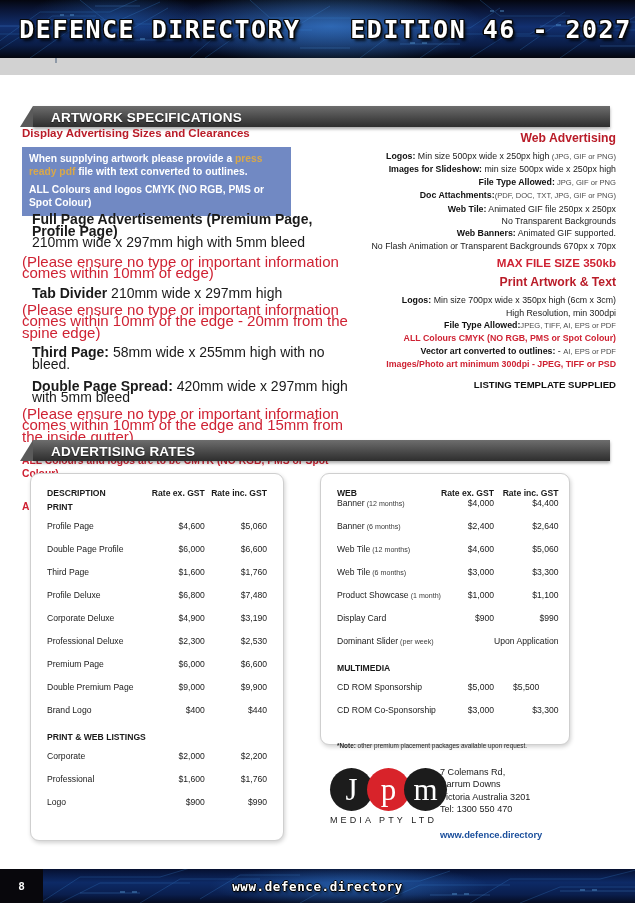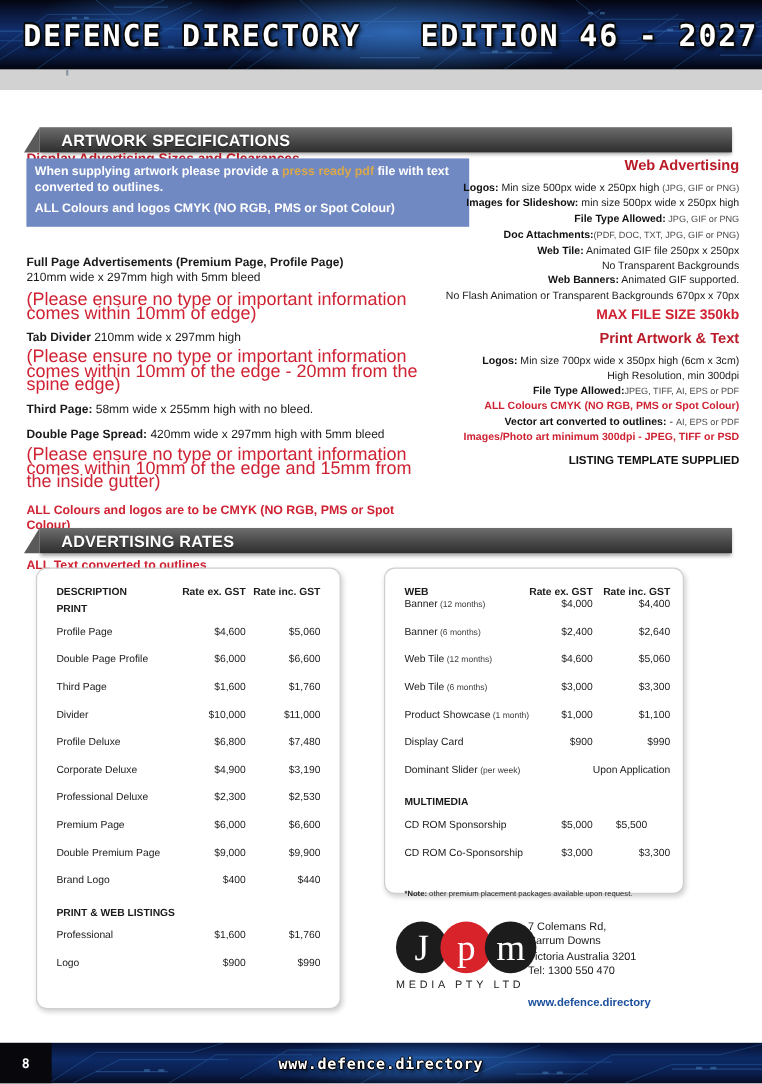--- a/index.html
+++ b/index.html
@@ -69,21 +69,21 @@
     color:#b91c28;font-weight:bold;font-size:11.5px;
   }
   .callout{
     position:absolute;background:#7189c3;box-sizing:border-box;
     padding:6px 7px 7px 7px;
   }
   .callout p{margin:0;color:#ffffff;font-weight:bold;font-size:10.3px;line-height:12.6px;}
   .callout p.second{margin-top:6px;}
   .callout .gold{color:#d9a84a;}
 
-  .spec-line{font-size:10px;line-height:11.6px;color:#1a1a1a;}
+  .spec-line{font-size:14px;line-height:11.6px;color:#1a1a1a;margin-left:10px;}
   .spec-line b{font-weight:bold;}
   .spec-red{color:#cf2233;font-size:15px;line-height:11.6px;}
   .spec-red-bold{color:#cf2233;font-size:10.3px;font-weight:bold;line-height:13px;}
 
   .left-col{position:absolute;left:22px;top:127px;width:325px;}
 
   .right-col{
     position:absolute;left:352px;top:131px;width:264px;text-align:right;
   }
   .right-col .rc-head{
@@ -206,21 +206,21 @@
   <div class="band-notch"></div>
 
   <div class="sec-head" style="left:33px;top:106px;width:577px;">
     <span>ARTWORK SPECIFICATIONS</span>
   </div>
 
   <div class="left-col">
     <div class="red-head" style="margin-bottom:7px;">Display Advertising Sizes and Clearances</div>
   </div>
 
-  <div class="callout" style="left:22px;top:132px;width:369px;">
+  <div class="callout" style="left:22px;top:147px;width:269px;">
     <p><span>When supplying artwork please provide a </span><span class="gold">press ready pdf</span><span> file with text converted to outlines.</span></p>
     <p class="second">ALL Colours and logos CMYK  (NO RGB, PMS or Spot Colour)</p>
   </div>
 
   <div style="position:absolute;left:22px;top:214px;width:330px;">
 
     <div style="margin-bottom:9px;">
       <div class="spec-line"><b>Full Page Advertisements (Premium Page, Profile Page)</b></div>
       <div class="spec-line">210mm wide x 297mm high with 5mm bleed</div>
       <div class="spec-red" style="margin-top:7px;">(Please ensure no type or important information comes within 10mm of edge)</div>
@@ -294,25 +294,20 @@
             <td class="desc" style="padding-bottom: 13px;">Double Page Profile</td>
             <td class="v1" style="padding-bottom: 13px;">$6,000</td>
             <td class="v2" style="padding-bottom: 13px;">$6,600</td>
           </tr>
           <tr>
             <td class="desc" style="padding-bottom: 13px;">Third Page</td>
             <td class="v1" style="padding-bottom: 13px;">$1,600</td>
             <td class="v2" style="padding-bottom: 13px;">$1,760</td>
           </tr>
           <tr>
-            <td class="desc" style="padding-bottom: 13px;">Divider</td>
-            <td class="v1" style="padding-bottom: 13px;">$10,000</td>
-            <td class="v2" style="padding-bottom: 13px;">$11,000</td>
-          </tr>
-          <tr>
             <td class="desc" style="padding-bottom: 13px;">Profile Deluxe</td>
             <td class="v1" style="padding-bottom: 13px;">$6,800</td>
             <td class="v2" style="padding-bottom: 13px;">$7,480</td>
           </tr>
           <tr>
             <td class="desc" style="padding-bottom: 13px;">Corporate Deluxe</td>
             <td class="v1" style="padding-bottom: 13px;">$4,900</td>
             <td class="v2" style="padding-bottom: 13px;">$3,190</td>
           </tr>
           <tr>
@@ -330,20 +325,25 @@
             <td class="v1" style="padding-bottom: 13px;">$9,000</td>
             <td class="v2" style="padding-bottom: 13px;">$9,900</td>
           </tr>
           <tr>
             <td class="desc" style="padding-bottom: 13px;">Brand Logo</td>
             <td class="v1" style="padding-bottom: 13px;">$400</td>
             <td class="v2" style="padding-bottom: 13px;">$440</td>
           </tr>
           <tr class="grp">
             <td colspan="3" class="desc" style="padding-top: 4px; padding-bottom: 9px;">PRINT &amp; WEB LISTINGS</td>
+          </tr>
+          <tr>
+            <td class="desc" style="padding-bottom: 13px;">Corporate</td>
+            <td class="v1" style="padding-bottom: 13px;">$2,000</td>
+            <td class="v2" style="padding-bottom: 13px;">$2,200</td>
           </tr>
           <tr>
             <td class="desc" style="padding-bottom: 13px;">Professional</td>
             <td class="v1" style="padding-bottom: 13px;">$1,600</td>
             <td class="v2" style="padding-bottom: 13px;">$1,760</td>
           </tr>
           <tr>
             <td class="desc" style="padding-bottom: 13px;">Logo</td>
             <td class="v1" style="padding-bottom: 13px;">$900</td>
             <td class="v2" style="padding-bottom: 13px;">$990</td>

